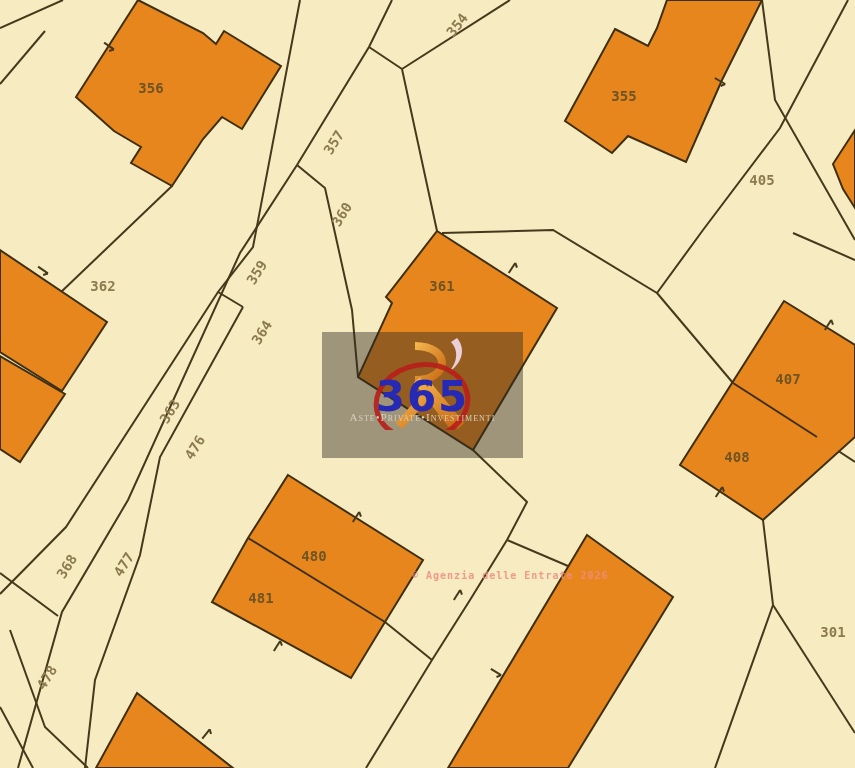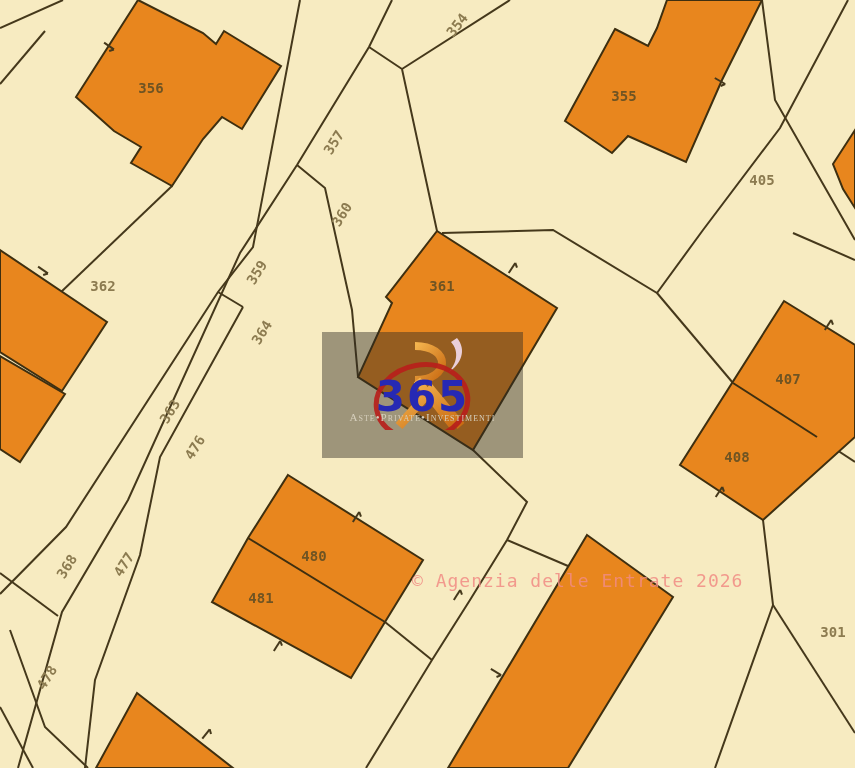--- a/index.html
+++ b/index.html
@@ -14,21 +14,21 @@
           font-family:"DejaVu Sans","Liberation Sans",sans-serif;
           font-size:42px;font-weight:bold;color:#2629b4;letter-spacing:2px;
           line-height:42px;}
   .wm-tag{position:absolute;left:-8px;top:79px;width:217px;text-align:center;
           font-family:Liberation Serif, serif;
           font-variant:small-caps;font-size:11px;letter-spacing:1px;
           color:#d6cfbd;white-space:nowrap;}
   .wm-logo{position:absolute;left:55px;top:2px;}
   .copy{position:absolute;left:412px;top:570px;
         font-family:"DejaVu Sans Mono","Liberation Mono",monospace;
-        font-size:18px;font-weight:normal;letter-spacing:1px;
+        font-size:10px;font-weight:bold;letter-spacing:1px;
         color:rgba(241,139,132,0.85);white-space:nowrap;text-align:right;}
 </style>
 </head>
 <body>
 
 <div class="stage">
 
   <svg id="map" width="855" height="768" viewBox="0 0 855 768">
       <rect x="0" y="0" width="855" height="768" fill="#f7ebc1"></rect>
       <polyline points="0,28 63,0" fill="none" stroke="#45381b" stroke-width="2"></polyline>

